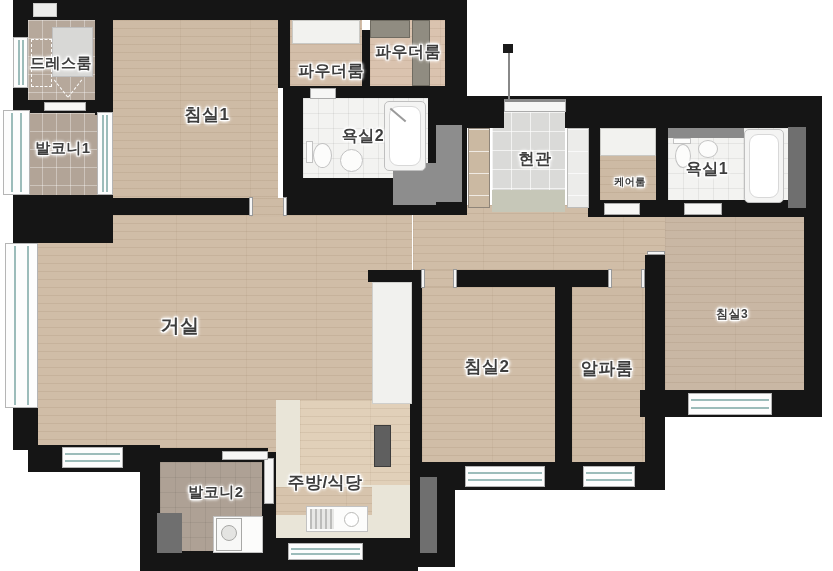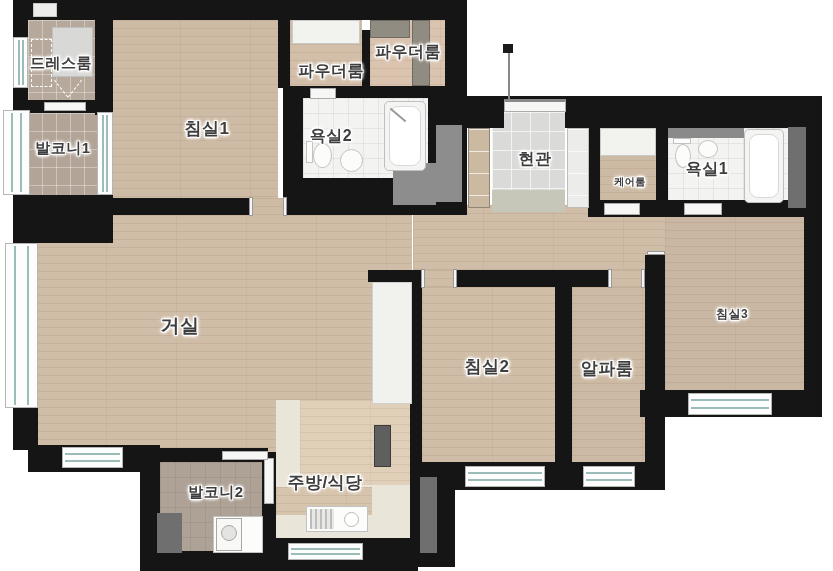--- a/index.html
+++ b/index.html
@@ -175,24 +175,24 @@
   <div class="a fixw" style="left:306px;top:506px;width:62px;height:26px"></div>
   <div class="a" style="left:310px;top:509px;width:24px;height:20px;background:repeating-linear-gradient(to right,#bdbdbb 0 2px,#e8e8e6 2px 5px)"></div>
   <div class="a round" style="left:344px;top:512px;width:15px;height:15px;background:#fff;border:1px solid #b9b9b7"></div>
 
   <div class="a fixw" style="left:213px;top:516px;width:50px;height:37px"></div>
   <div class="a" style="left:216px;top:518px;width:26px;height:33px;background:#f8f8f7;border:1px solid #a8a8a6"></div>
   <div class="a round" style="left:221px;top:525px;width:16px;height:16px;background:#e4e4e2;border:1px solid #a8a8a6"></div>
 
   <div class="lbl" style="left:61px;top:63px;font-size:15px">드레스룸</div>
   <div class="lbl" style="left:63px;top:148px;font-size:15px">발코니1</div>
-  <div class="lbl" style="left:207px;top:128px;font-size:17px">침실1</div>
+  <div class="lbl" style="left:207px;top:114px;font-size:17px">침실1</div>
   <div class="lbl" style="left:331px;top:71px;font-size:16px">파우더룸</div>
   <div class="lbl" style="left:408px;top:52px;font-size:16px">파우더룸</div>
-  <div class="lbl" style="left:331px;top:136px;font-size:16px">욕실2</div>
+  <div class="lbl" style="left:363px;top:136px;font-size:16px">욕실2</div>
   <div class="lbl" style="left:535px;top:159px;font-size:16px">현관</div>
   <div class="lbl" style="left:630px;top:182px;font-size:10px">케어룸</div>
   <div class="lbl" style="left:707px;top:169px;font-size:16px">욕실1</div>
   <div class="lbl" style="left:180px;top:326px;font-size:19px">거실</div>
   <div class="lbl" style="left:487px;top:366px;font-size:17px">침실2</div>
   <div class="lbl" style="left:607px;top:368px;font-size:17px">알파룸</div>
   <div class="lbl" style="left:732px;top:314px;font-size:12px">침실3</div>
   <div class="lbl" style="left:216px;top:492px;font-size:15px">발코니2</div>
   <div class="lbl" style="left:325px;top:482px;font-size:17px">주방/식당</div>
 

